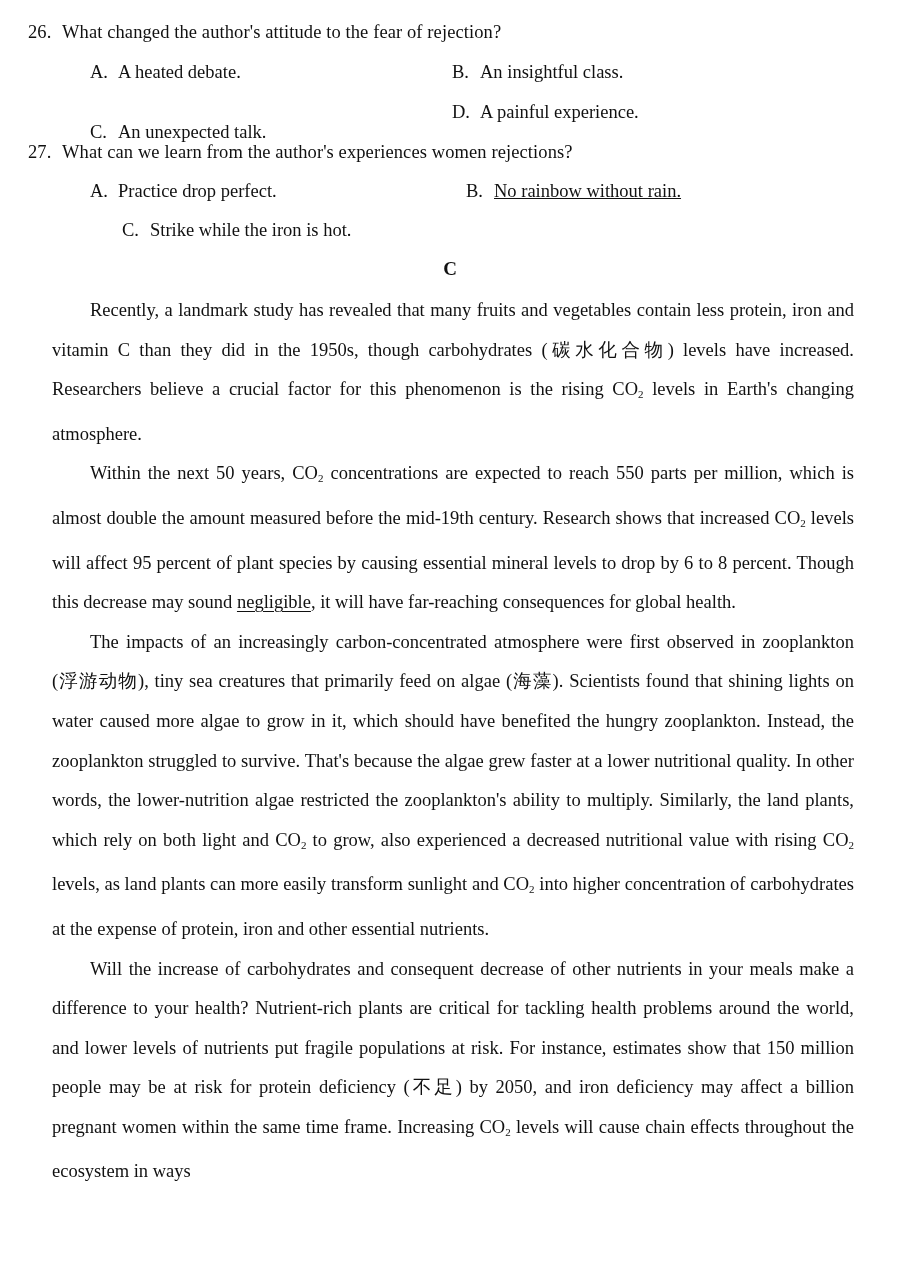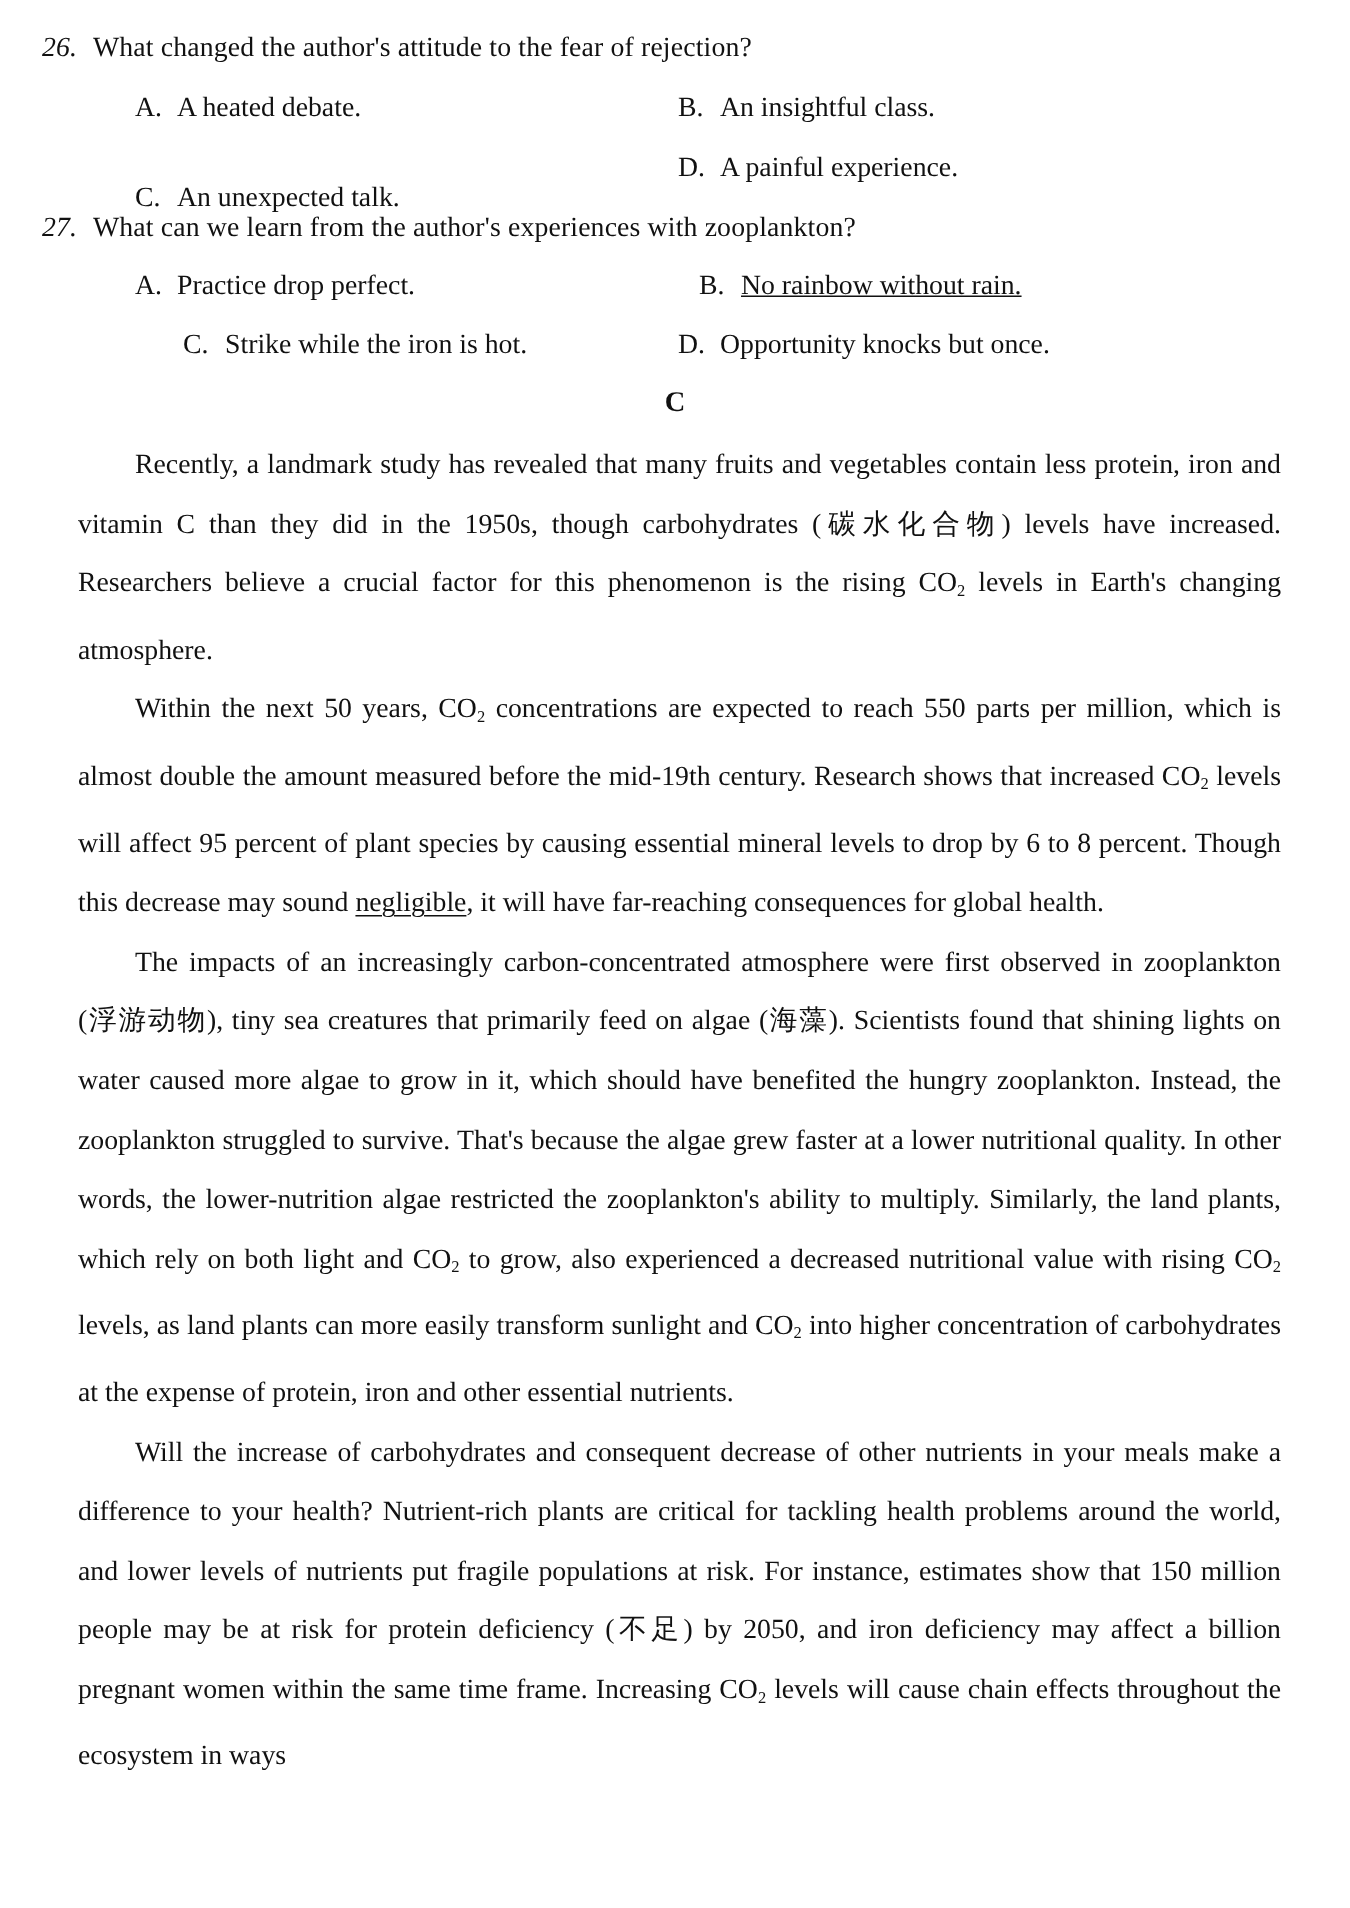--- a/index.html
+++ b/index.html
@@ -5,21 +5,21 @@
   html, body { margin: 0; padding: 0; background: #ffffff; }
   body {
     width: 900px; height: 1272px; overflow: hidden; position: relative;
     font-family: "Liberation Serif", "DejaVu Serif", serif;
     color: #111111;
   }
   .page { position: absolute; left: 0; top: 0; width: 900px; height: 1272px; }
   .q-stem {
     position: absolute; left: 28px; font-size: 18.5px; letter-spacing: 0.1px; white-space: nowrap;
   }
-  .q-num { display: inline-block; width: 34px; font-style: italic; }
+  .q-num { display: inline-block; width: 34px; }
   .opt {
     position: absolute; font-size: 18.5px; white-space: nowrap;
   }
   .opt-letter { display: inline-block; width: 28px; }
   .section-letter {
     position: absolute; left: 0; width: 900px; text-align: center; top: 258px;
     font-size: 19px; font-weight: bold;
   }
   .passage {
     position: absolute; left: 52px; width: 802px; top: 291px;
@@ -49,33 +49,30 @@
     <span class="opt-letter">B.</span><span>An insightful class.</span>
   </div>
   <div class="opt" style="left:90px; top:102px;margin-top:20px;">
     <span class="opt-letter">C.</span><span>An unexpected talk.</span>
   </div>
   <div class="opt" style="left:452px; top:102px;">
     <span class="opt-letter">D.</span><span>A painful experience.</span>
   </div>
 
   <div class="q-stem" style="top:142px;">
-    <span class="q-num">27.</span><span>What can we learn from the author's experiences with zooplankton?</span>
+    <span class="q-num">27.</span><span>What can we learn from the author's experiences women rejections?</span>
   </div>
   <div class="opt" style="left:90px; top:181px;">
     <span class="opt-letter">A.</span><span>Practice drop perfect.</span>
   </div>
   <div class="opt" style="left:466px; top:181px;text-decoration:underline;">
     <span class="opt-letter">B.</span><span>No rainbow without rain.</span>
   </div>
   <div class="opt" style="left:90px; top:220px;margin-left:32px;">
     <span class="opt-letter">C.</span><span>Strike while the iron is hot.</span>
-  </div>
-  <div class="opt" style="left:452px; top:220px;">
-    <span class="opt-letter">D.</span><span>Opportunity knocks but once.</span>
   </div>
 
   <div class="section-letter">C</div>
 
   <div class="passage">
     <p><span>Recently, a landmark study has revealed that many fruits and vegetables contain less protein, iron and vitamin C than they did in the 1950s, though carbohydrates (碳水化合物) levels have increased. Researchers believe a crucial factor for this phenomenon is the rising CO</span><span class="sub">2</span><span> levels in Earth's changing atmosphere.</span></p>
     <p><span>Within the next 50 years, CO</span><span class="sub">2</span><span> concentrations are expected to reach 550 parts per million, which is almost double the amount measured before the mid-19th century. Research shows that increased CO</span><span class="sub">2</span><span> levels will affect 95 percent of plant species by causing essential mineral levels to drop by 6 to 8 percent. Though this decrease may sound </span><span class="ul">negligible</span><span>, it will have far-reaching consequences for global health.</span></p>
     <p><span>The impacts of an increasingly carbon-concentrated atmosphere were first observed in zooplankton (浮游动物), tiny sea creatures that primarily feed on algae (海藻). Scientists found that shining lights on water caused more algae to grow in it, which should have benefited the hungry zooplankton. Instead, the zooplankton struggled to survive. That's because the algae grew faster at a lower nutritional quality. In other words, the lower-nutrition algae restricted the zooplankton's ability to multiply. Similarly, the land plants, which rely on both light and CO</span><span class="sub">2</span><span> to grow, also experienced a decreased nutritional value with rising CO</span><span class="sub">2</span><span> levels, as land plants can more easily transform sunlight and CO</span><span class="sub">2</span><span> into higher concentration of carbohydrates at the expense of protein, iron and other essential nutrients.</span></p>
     <p><span>Will the increase of carbohydrates and consequent decrease of other nutrients in your meals make a difference to your health? Nutrient-rich plants are critical for tackling health problems around the world, and lower levels of nutrients put fragile populations at risk. For instance, estimates show that 150 million people may be at risk for protein deficiency (不足) by 2050, and iron deficiency may affect a billion pregnant women within the same time frame. Increasing CO</span><span class="sub">2</span><span> levels will cause chain effects throughout the ecosystem in ways</span></p>
   </div>

